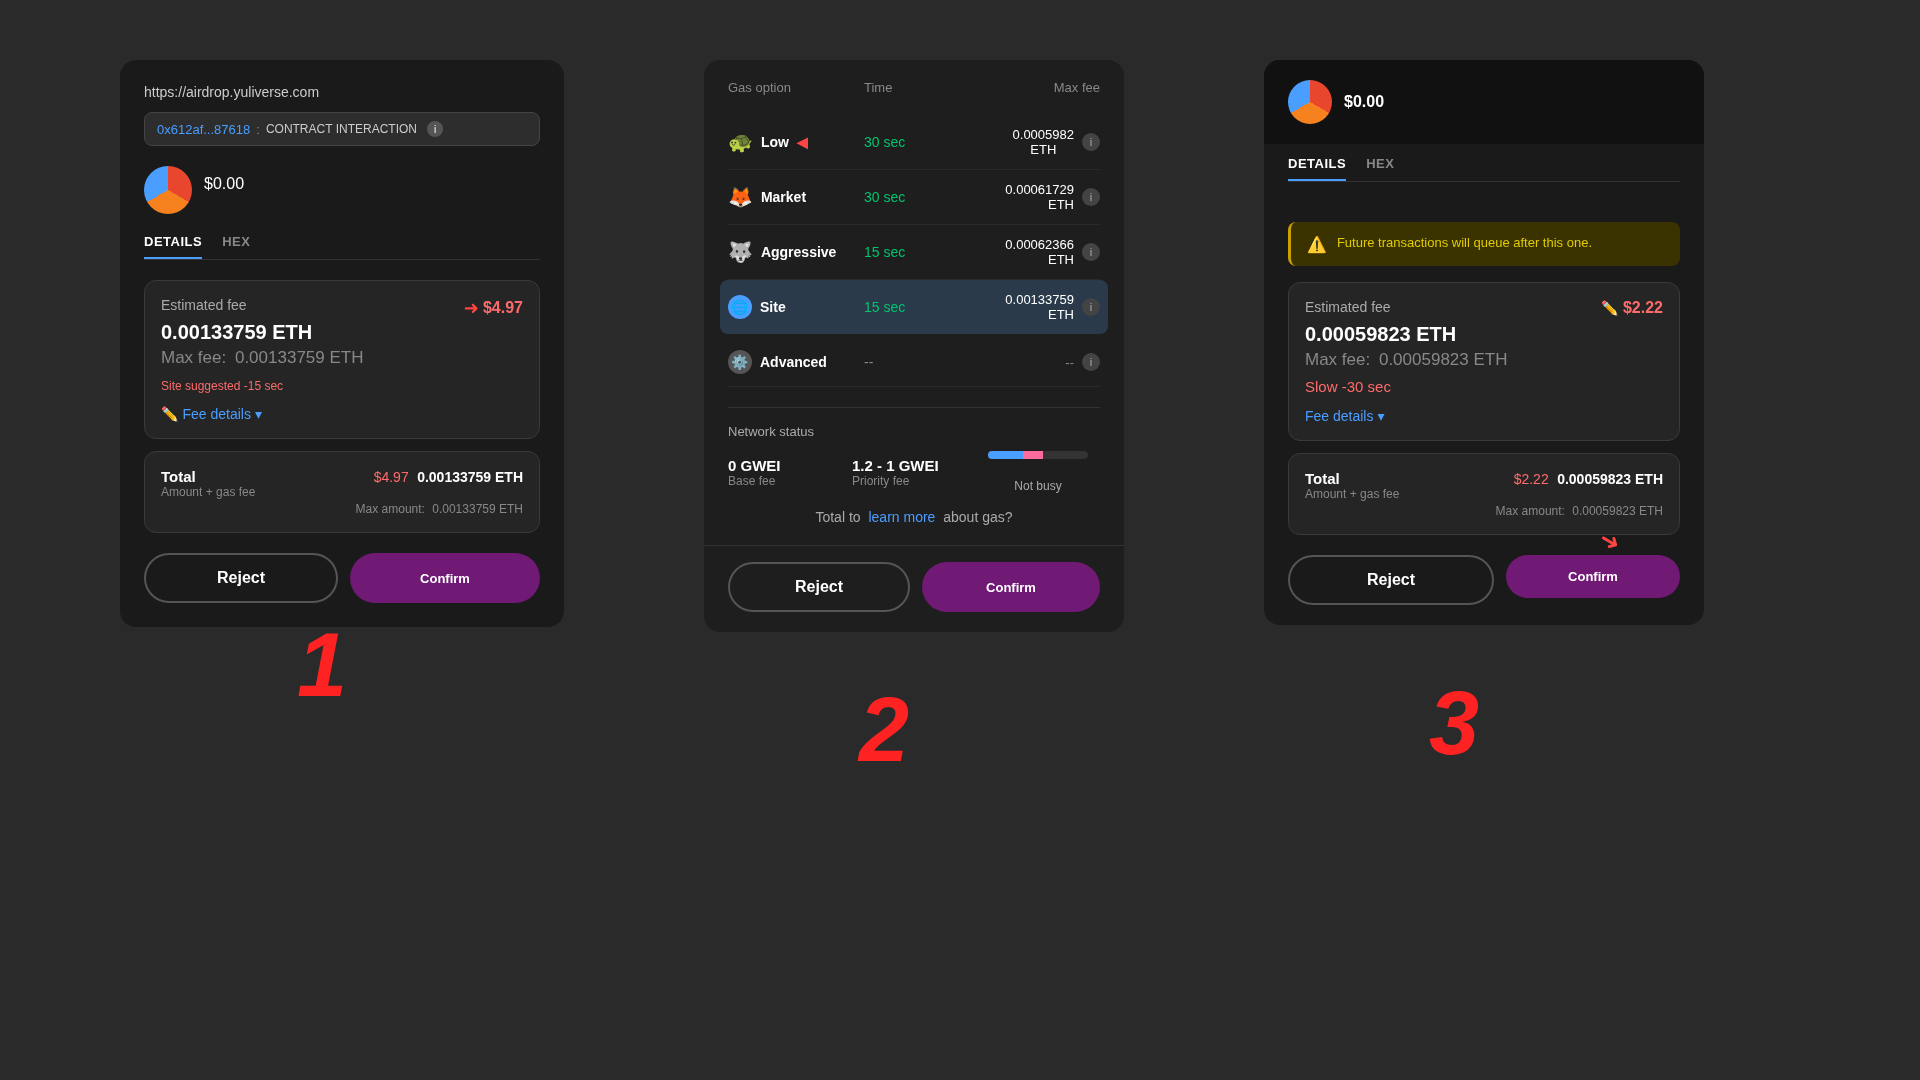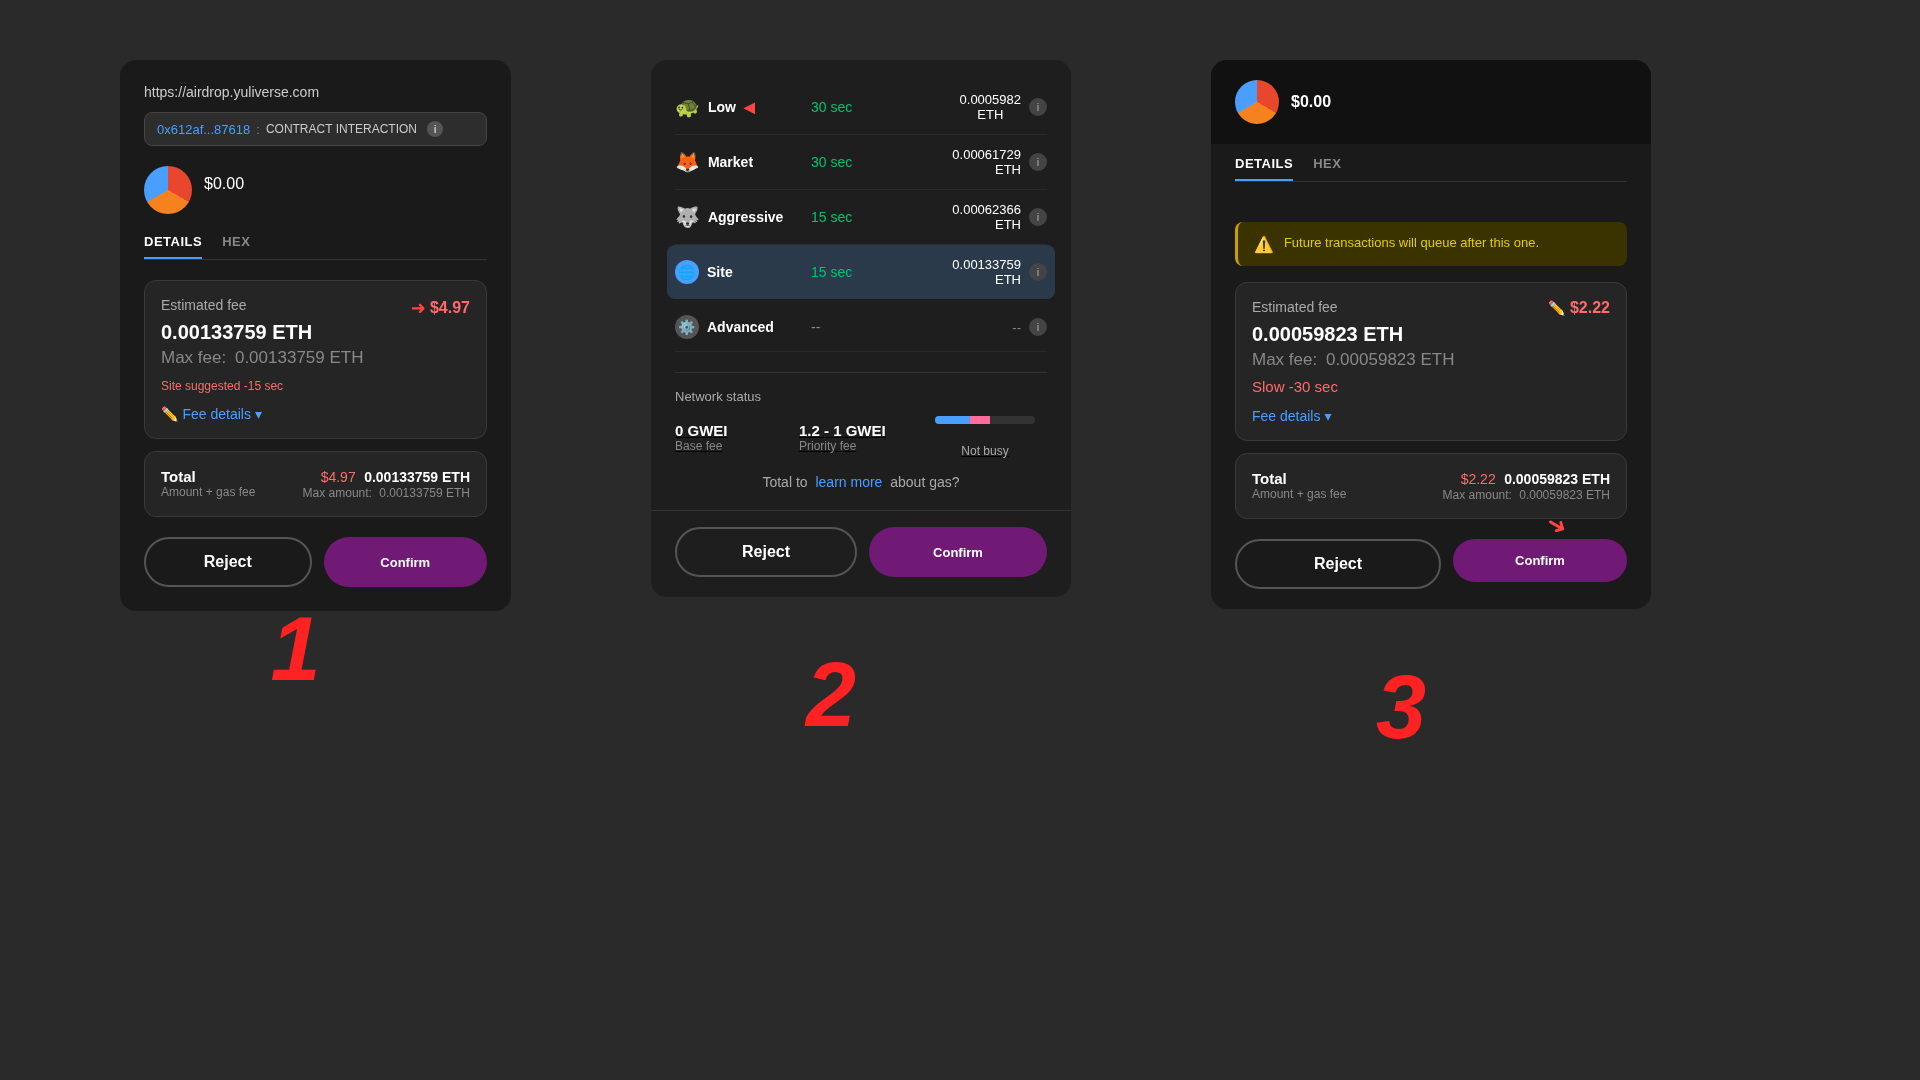--- a/index.html
+++ b/index.html
@@ -20,21 +20,21 @@
       width: 1920px;
       height: 1080px;
       padding: 20px 40px;
       position: relative;
     }
 
     
     .panel-1 {
       background: #1a1a1a;
       border-radius: 16px;
-      width: 391px;
+      width: 444px;
       padding: 24px;
       margin-top: 20px;
       margin-left: 40px;
     }
     .panel-url {
       color: #ccc;
       font-size: 14px;
       margin-bottom: 12px;
     }
     .panel-address {
@@ -167,20 +167,21 @@
       font-size: 14px;
     }
     .total-eth {
       color: #fff;
       font-size: 14px;
       font-weight: 700;
     }
     .total-max {
       color: #888;
       font-size: 12px;
+      margin-top: 16px;
     }
     .button-row {
       display: flex;
       gap: 12px;
     }
     .btn-reject {
       flex: 1;
       background: transparent;
       border: 2px solid #555;
       border-radius: 50px;
@@ -279,21 +280,20 @@
       border-top: 1px solid #333;
     }
     .network-status-title {
       color: #aaa;
       font-size: 13px;
       margin-bottom: 12px;
     }
     .network-status-row {
       display: flex;
       align-items: center;
-      text-decoration: underline;
     }
     .network-stat {
       flex: 1;
     }
     .network-stat-val {
       color: #fff;
       font-size: 15px;
       font-weight: 600;
     }
     .network-stat-label {
@@ -510,20 +510,25 @@
         <button class="btn-reject">Reject</button>
         <button class="btn-confirm">Confirm</button>
       </div>
     </div>
     <div style="position:absolute; bottom:-90px; left:50%; transform:translateX(-50%); font-size:90px; font-weight:900; color:#ff2222; font-style:italic;">1</div>
   </div>
 
   <div style="position:relative; margin-left:80px; margin-top:20px;">
     <div class="panel-2">
       <div class="modal-body">
+        <div class="gas-table-header">
+          <span>Gas option</span>
+          <span>Time</span>
+          <span style="text-align:right;">Max fee</span>
+        </div>
 
         <div class="gas-option-row">
           <div class="gas-option-name">
             <span style="font-size:20px;">🐢</span>
             <span>Low</span>
             <span style="color:#ff4444; font-size:14px;">◀</span>
           </div>
           <div class="gas-time">30 sec</div>
           <div class="gas-fee-col">
             <span style="color:#fff; font-size:13px; text-align:center;">0.0005982<br>ETH</span>

